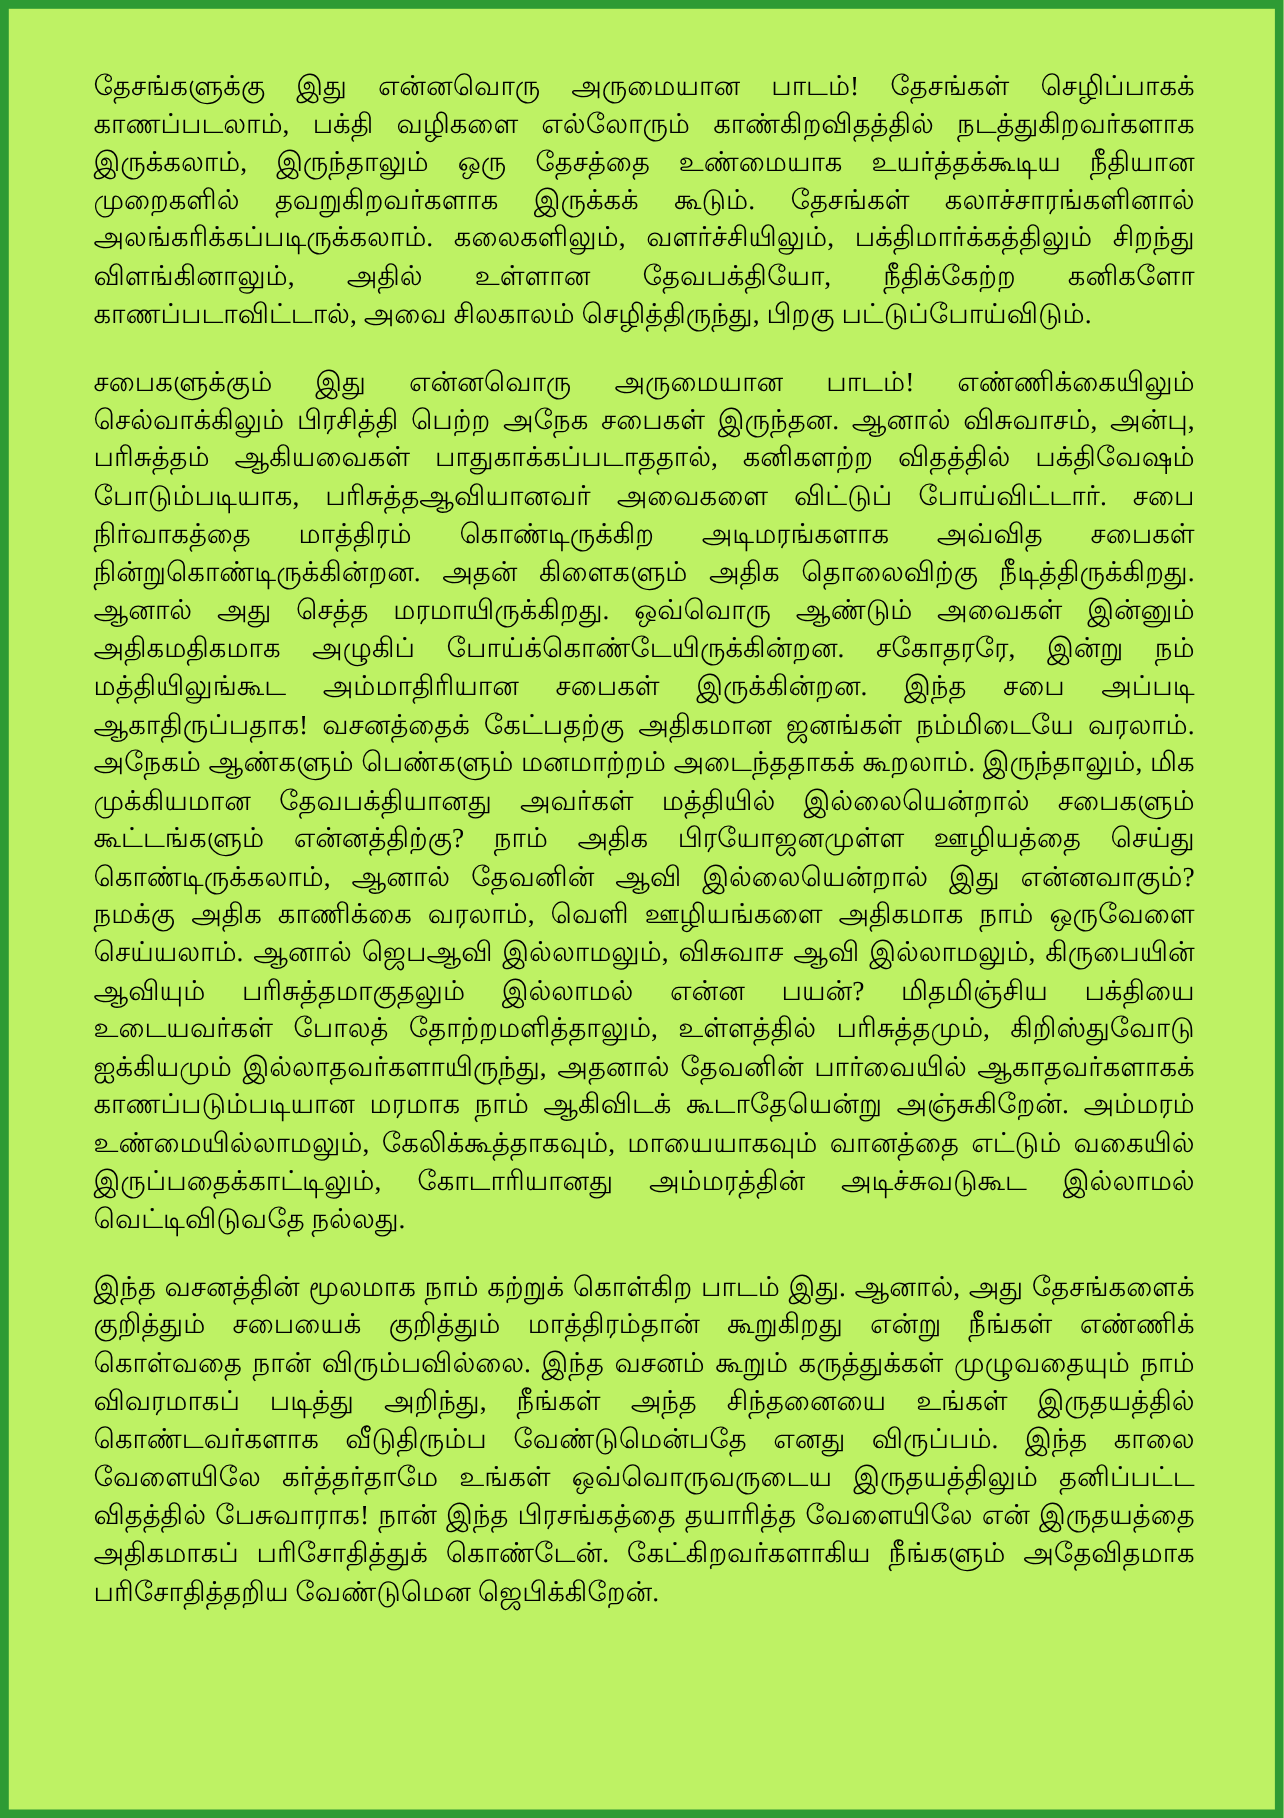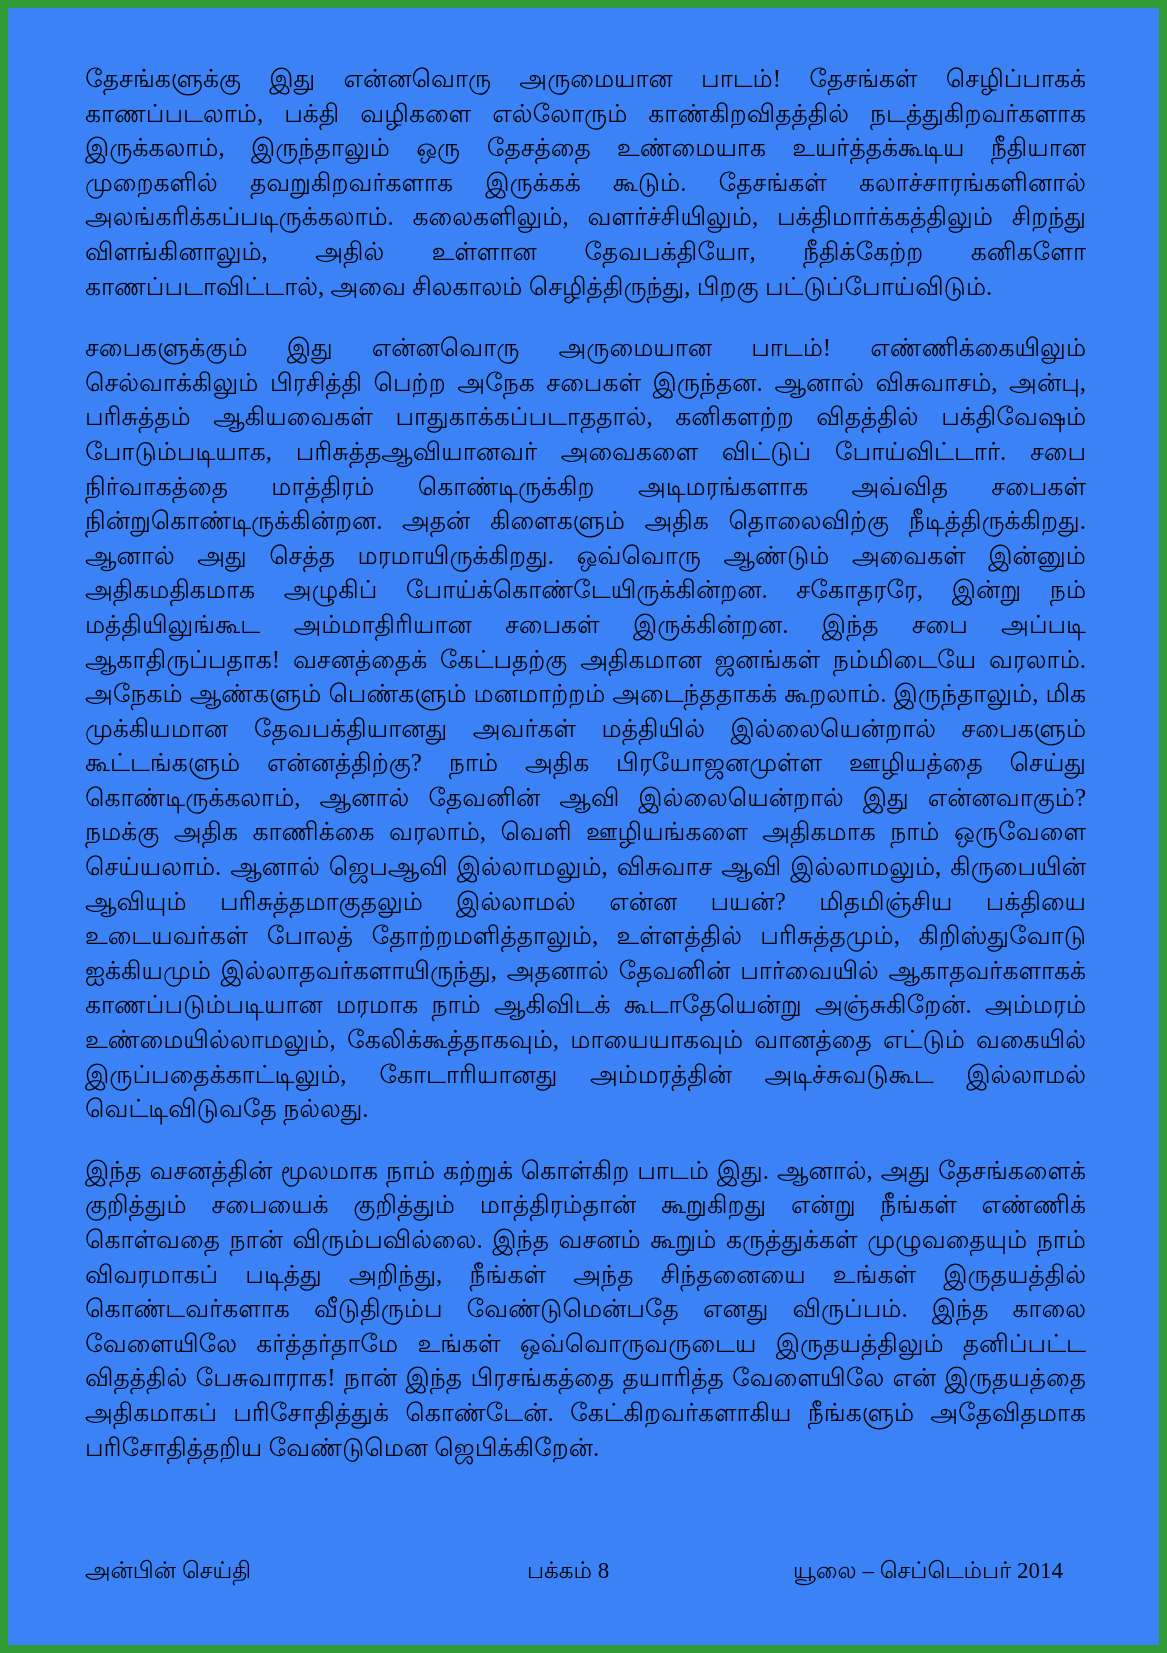--- a/index.html
+++ b/index.html
@@ -5,21 +5,21 @@
   html, body {
     margin: 0;
     padding: 0;
     background: #ffffff;
   }
   .page {
     position: relative;
     width: 1167px;
     height: 1653px;
     box-sizing: border-box;
-    background: #3b82f6;
+    background: #bef264;
     border: 8px solid #2e9b34;
     font-family: "Liberation Serif", "DejaVu Serif", serif;
     color: #000000;
     overflow: hidden;
   }
   .content {
     position: absolute;
     left: 77px;
     top: 54px;
     width: 1001px;
@@ -48,19 +48,14 @@
 <body>
 
 <div class="page">
 
   <div class="content">
     <p>தேசங்களுக்கு இது என்னவொரு அருமையான பாடம்! தேசங்கள் செழிப்பாகக் காணப்படலாம், பக்தி வழிகளை எல்லோரும் காண்கிறவிதத்தில் நடத்துகிறவர்களாக இருக்கலாம், இருந்தாலும் ஒரு தேசத்தை உண்மையாக உயர்த்தக்கூடிய நீதியான முறைகளில் தவறுகிறவர்களாக இருக்கக் கூடும். தேசங்கள் கலாச்சாரங்களினால் அலங்கரிக்கப்படிருக்கலாம். கலைகளிலும், வளர்ச்சியிலும், பக்திமார்க்கத்திலும் சிறந்து விளங்கினாலும், அதில் உள்ளான தேவபக்தியோ, நீதிக்கேற்ற கனிகளோ காணப்படாவிட்டால், அவை சிலகாலம் செழித்திருந்து, பிறகு பட்டுப்போய்விடும்.</p>
     <p>சபைகளுக்கும் இது என்னவொரு அருமையான பாடம்! எண்ணிக்கையிலும் செல்வாக்கிலும் பிரசித்தி பெற்ற அநேக சபைகள் இருந்தன. ஆனால் விசுவாசம், அன்பு, பரிசுத்தம் ஆகியவைகள் பாதுகாக்கப்படாததால், கனிகளற்ற விதத்தில் பக்திவேஷம் போடும்படியாக, பரிசுத்தஆவியானவர் அவைகளை விட்டுப் போய்விட்டார். சபை நிர்வாகத்தை மாத்திரம் கொண்டிருக்கிற அடிமரங்களாக அவ்வித சபைகள் நின்றுகொண்டிருக்கின்றன. அதன் கிளைகளும் அதிக தொலைவிற்கு நீடித்திருக்கிறது. ஆனால் அது செத்த மரமாயிருக்கிறது. ஒவ்வொரு ஆண்டும் அவைகள் இன்னும் அதிகமதிகமாக அழுகிப் போய்க்கொண்டேயிருக்கின்றன. சகோதரரே, இன்று நம் மத்தியிலுங்கூட அம்மாதிரியான சபைகள் இருக்கின்றன. இந்த சபை அப்படி ஆகாதிருப்பதாக! வசனத்தைக் கேட்பதற்கு அதிகமான ஜனங்கள் நம்மிடையே வரலாம். அநேகம் ஆண்களும் பெண்களும் மனமாற்றம் அடைந்ததாகக் கூறலாம். இருந்தாலும், மிக முக்கியமான தேவபக்தியானது அவர்கள் மத்தியில் இல்லையென்றால் சபைகளும் கூட்டங்களும் என்னத்திற்கு? நாம் அதிக பிரயோஜனமுள்ள ஊழியத்தை செய்து கொண்டிருக்கலாம், ஆனால் தேவனின் ஆவி இல்லையென்றால் இது என்னவாகும்? நமக்கு அதிக காணிக்கை வரலாம், வெளி ஊழியங்களை அதிகமாக நாம் ஒருவேளை செய்யலாம். ஆனால் ஜெபஆவி இல்லாமலும், விசுவாச ஆவி இல்லாமலும், கிருபையின் ஆவியும் பரிசுத்தமாகுதலும் இல்லாமல் என்ன பயன்? மிதமிஞ்சிய பக்தியை உடையவர்கள் போலத் தோற்றமளித்தாலும், உள்ளத்தில் பரிசுத்தமும், கிறிஸ்துவோடு ஐக்கியமும் இல்லாதவர்களாயிருந்து, அதனால் தேவனின் பார்வையில் ஆகாதவர்களாகக் காணப்படும்படியான மரமாக நாம் ஆகிவிடக் கூடாதேயென்று அஞ்சுகிறேன். அம்மரம் உண்மையில்லாமலும், கேலிக்கூத்தாகவும், மாயையாகவும் வானத்தை எட்டும் வகையில் இருப்பதைக்காட்டிலும், கோடாரியானது அம்மரத்தின் அடிச்சுவடுகூட இல்லாமல் வெட்டிவிடுவதே நல்லது.</p>
     <p>இந்த வசனத்தின் மூலமாக நாம் கற்றுக் கொள்கிற பாடம் இது. ஆனால், அது தேசங்களைக் குறித்தும் சபையைக் குறித்தும் மாத்திரம்தான் கூறுகிறது என்று நீங்கள் எண்ணிக் கொள்வதை நான் விரும்பவில்லை. இந்த வசனம் கூறும் கருத்துக்கள் முழுவதையும் நாம் விவரமாகப் படித்து அறிந்து, நீங்கள் அந்த சிந்தனையை உங்கள் இருதயத்தில் கொண்டவர்களாக வீடுதிரும்ப வேண்டுமென்பதே எனது விருப்பம். இந்த காலை வேளையிலே கர்த்தர்தாமே உங்கள் ஒவ்வொருவருடைய இருதயத்திலும் தனிப்பட்ட விதத்தில் பேசுவாராக! நான் இந்த பிரசங்கத்தை தயாரித்த வேளையிலே என் இருதயத்தை அதிகமாகப் பரிசோதித்துக் கொண்டேன். கேட்கிறவர்களாகிய நீங்களும் அதேவிதமாக பரிசோதித்தறிய வேண்டுமென ஜெபிக்கிறேன்.</p>
   </div>
 
-  <div class="footer">
-    <span class="pub">அன்பின் செய்தி</span>
-    <span class="pagenum">பக்கம் 8</span>
-    <span class="issue">யூலை – செப்டெம்பர் 2014</span>
-  </div>
 
 </div>
 
 </body></html>

